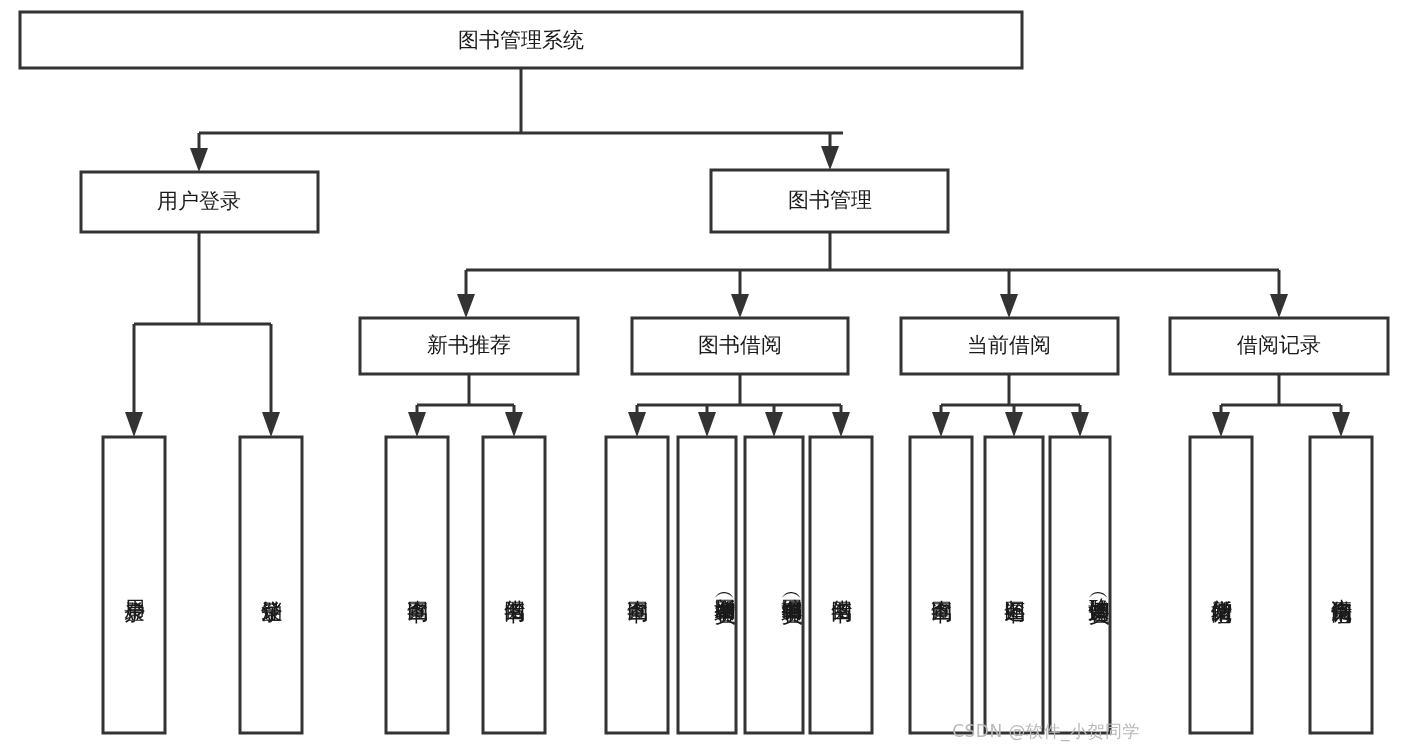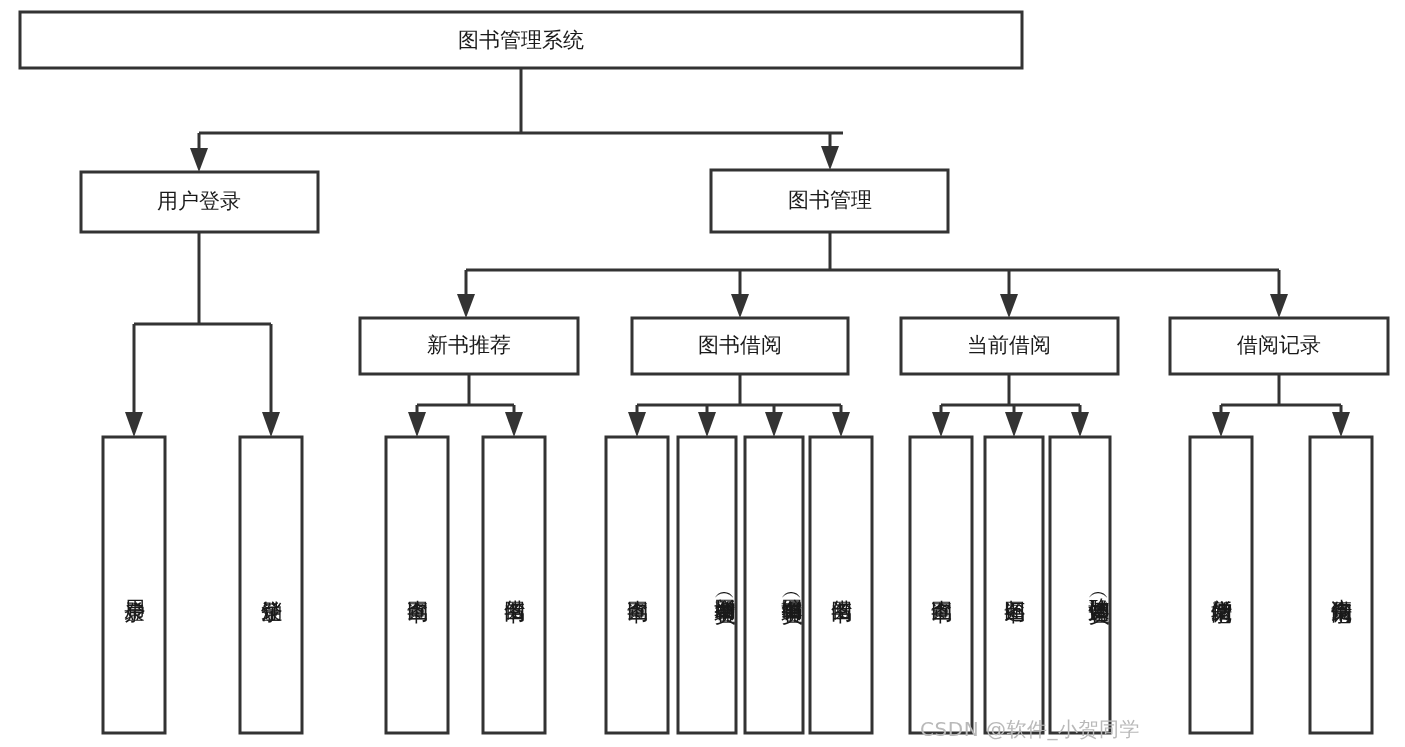--- a/index.html
+++ b/index.html
@@ -65,21 +65,21 @@
     justify-content: center;
     text-align: center;
     white-space: nowrap;
     pointer-events: none;
   }
   #watermark {
     position: absolute;
     right: 8px;
     bottom: 4px;
     font-family: "DejaVu Sans", "Liberation Sans", sans-serif;
-    font-size: 20px;
+    font-size: 17px;
     color: #b9b9b9;
     letter-spacing: 0.5px;
     white-space: nowrap;
   }
 </style>
 </head>
 <body>
 
 <div id="diagram-root">
 

